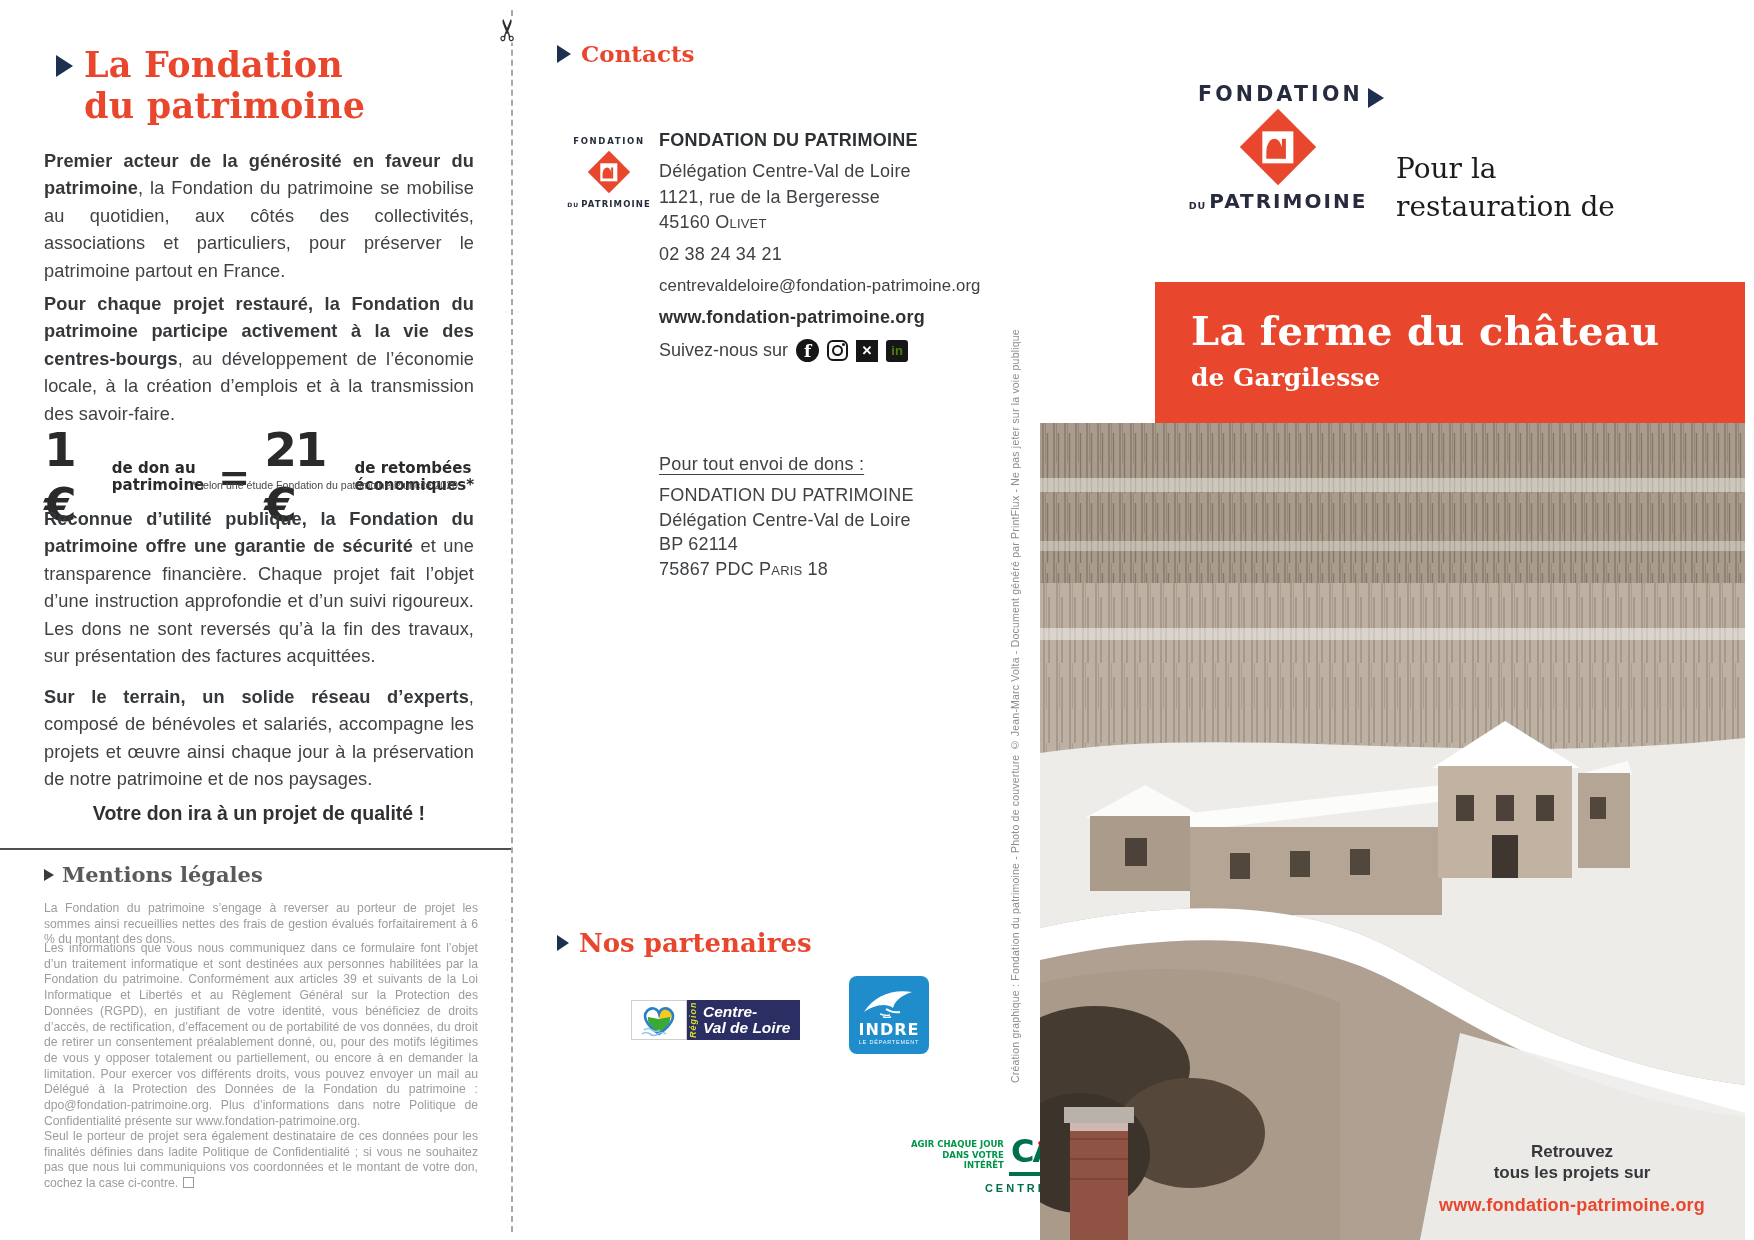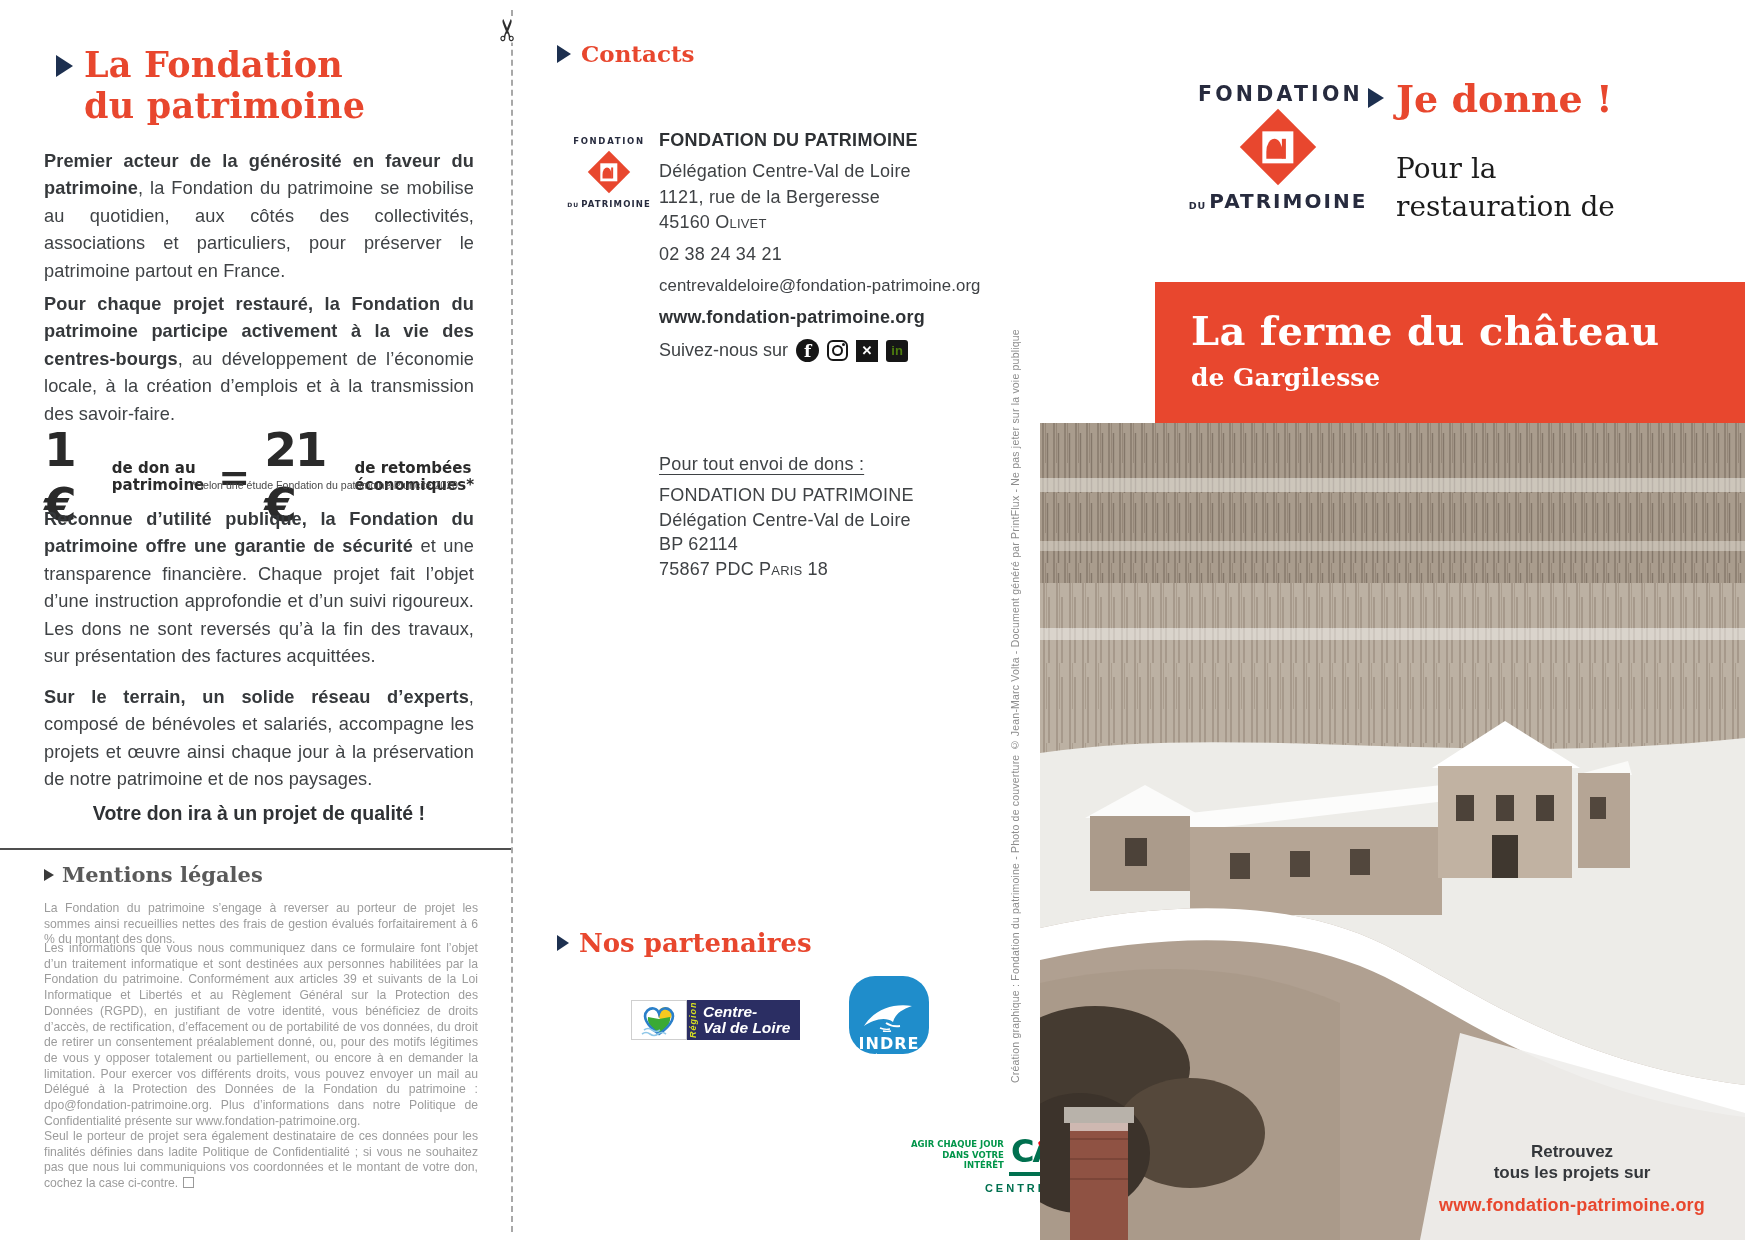--- a/index.html
+++ b/index.html
@@ -104,21 +104,21 @@
   
   .region-logo{position:absolute;left:118px;top:1000px;display:flex;height:40px;}
   .rg-heart{width:56px;height:40px;background:#fff;border:1px solid #cfcfcf;display:flex;
             align-items:center;justify-content:center;}
   .rg-main{display:flex;background:var(--region-navy);}
   .rg-word{writing-mode:vertical-rl;transform:rotate(180deg);color:var(--region-lime);
            font-style:italic;font-weight:700;font-size:9px;padding:2px 1px;letter-spacing:1px;}
   .rg-name{color:#fff;font-style:italic;font-weight:700;font-size:15.5px;line-height:16px;
            padding:4px 10px 4px 4px;display:flex;flex-direction:column;justify-content:center;}
   .indre-logo{position:absolute;left:336px;top:976px;width:80px;height:78px;
-              background:var(--indre-blue);border-radius:26px;text-align:center;color:#fff;padding-top:20px;}
+              background:var(--indre-blue);border-radius:8px;text-align:center;color:#fff;padding-top:6px;}
   .in-name{font-family:"DejaVu Sans",sans-serif;font-weight:800;font-size:16px;letter-spacing:1px;margin-top:-2px;}
   .in-sub{font-size:5.5px;letter-spacing:.8px;opacity:.95;}
   .credit-txt{position:absolute;left:80px;top:1156px;width:352px;text-align:center;
               font-family:"DejaVu Serif",serif;font-weight:700;font-size:17.5px;line-height:23px;color:#2c2c2c;}
   .ca{position:absolute;left:398px;top:1134px;width:270px;}
   .ca-row{display:flex;align-items:center;gap:5px;}
   .ca-left{text-align:right;color:var(--ca-green);font-family:"DejaVu Sans",sans-serif;
            font-weight:800;font-size:8.5px;line-height:10.5px;}
   .ca-right{text-align:left;color:var(--ca-green);font-family:"DejaVu Sans",sans-serif;
             font-weight:800;font-size:8.5px;line-height:10.5px;}
@@ -316,21 +316,20 @@
           <span class="bar"></span>
       </div>
       <div class="bl-b">
           <span class="du">DU</span>
           <span>PATRIMOINE</span>
         </div>
     </div>
 
     <div class="jedonne">
       <span class="tri"></span>
-      <span class="txt">Je donne !</span>
     </div>
 
     <div class="pour">
       <div>Pour la</div>
       <div>restauration de</div>
     </div>
 
     <div class="banner">
       <div class="b1">La ferme du château</div>
       <div class="b2">de Gargilesse</div>

